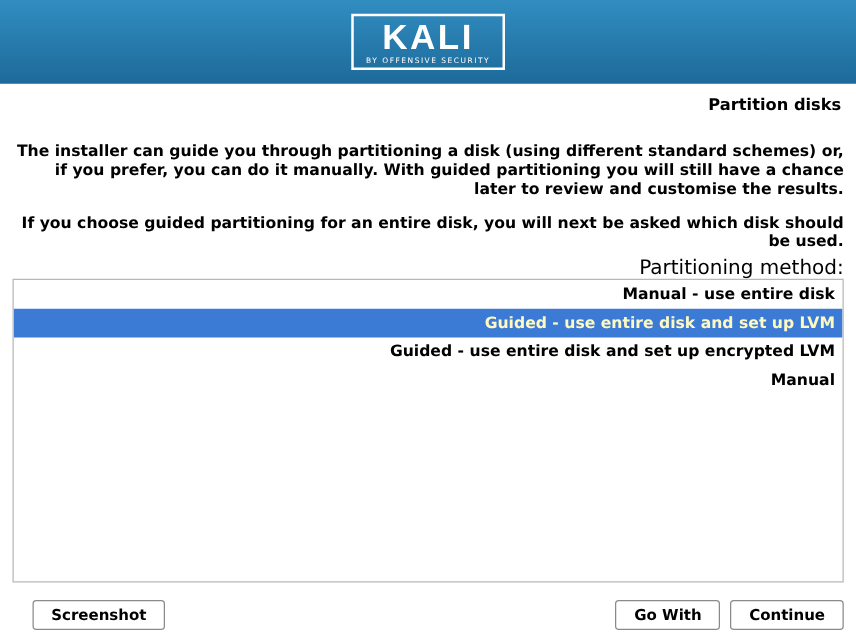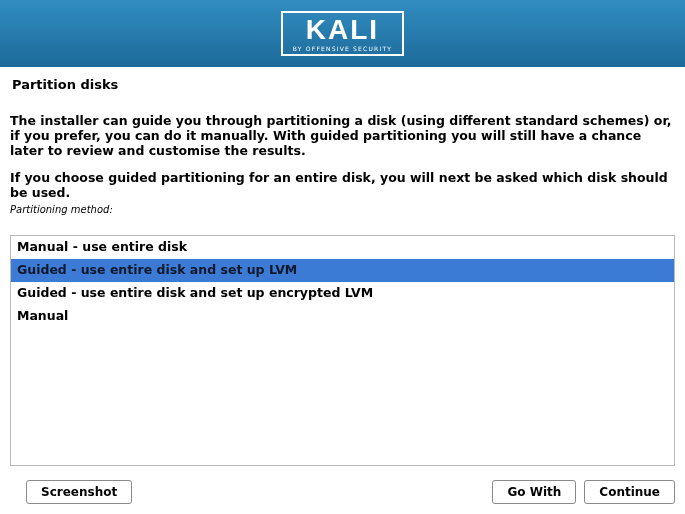--- a/index.html
+++ b/index.html
@@ -1,18 +1,19 @@
 <!DOCTYPE html>
 <html><head>
   <meta charset="utf-8">
   <style>
     * {
       box-sizing: border-box;
       margin: 0;
       padding: 0;
+      text-align: right;
     }
     body {
       width: 685px;
       height: 514px;
       font-family: "DejaVu Sans", Arial, sans-serif;
       font-size: 12px;
       background: #ffffff;
       color: #000000;
       display: flex;
       flex-direction: column;
@@ -64,40 +65,39 @@
       margin-bottom: 12px;
       margin-top: 11px;
     }
     .intro2 {
       font-weight: bold;
       font-size: 12.5px;
       line-height: 1.2;
       margin-bottom: 4px;
     }
     .method-label {
-      font-style: italic;
-      font-size: 10px;
-      margin-bottom: 20px;
+      font-size: 16px;
+      margin-bottom: 0;
     }
     .listbox {
       flex: 1;
       border: 1px solid #b8b8b8;
       background: #ffffff;
       overflow: auto;
     }
     .list-item {
       padding: 3px 6px;
       font-weight: bold;
       font-size: 12.5px;
       cursor: pointer;
       line-height: 1.35;
     }
     .list-item.selected {
       background: #3b7bd6;
-      color: #0f172a;
+      color: #fef9c3;
     }
     .footer {
       padding: 8px 10px 10px 10px;
       display: flex;
       align-items: center;
     }
     .footer-spacer {
       flex: 1;
     }
     button {

